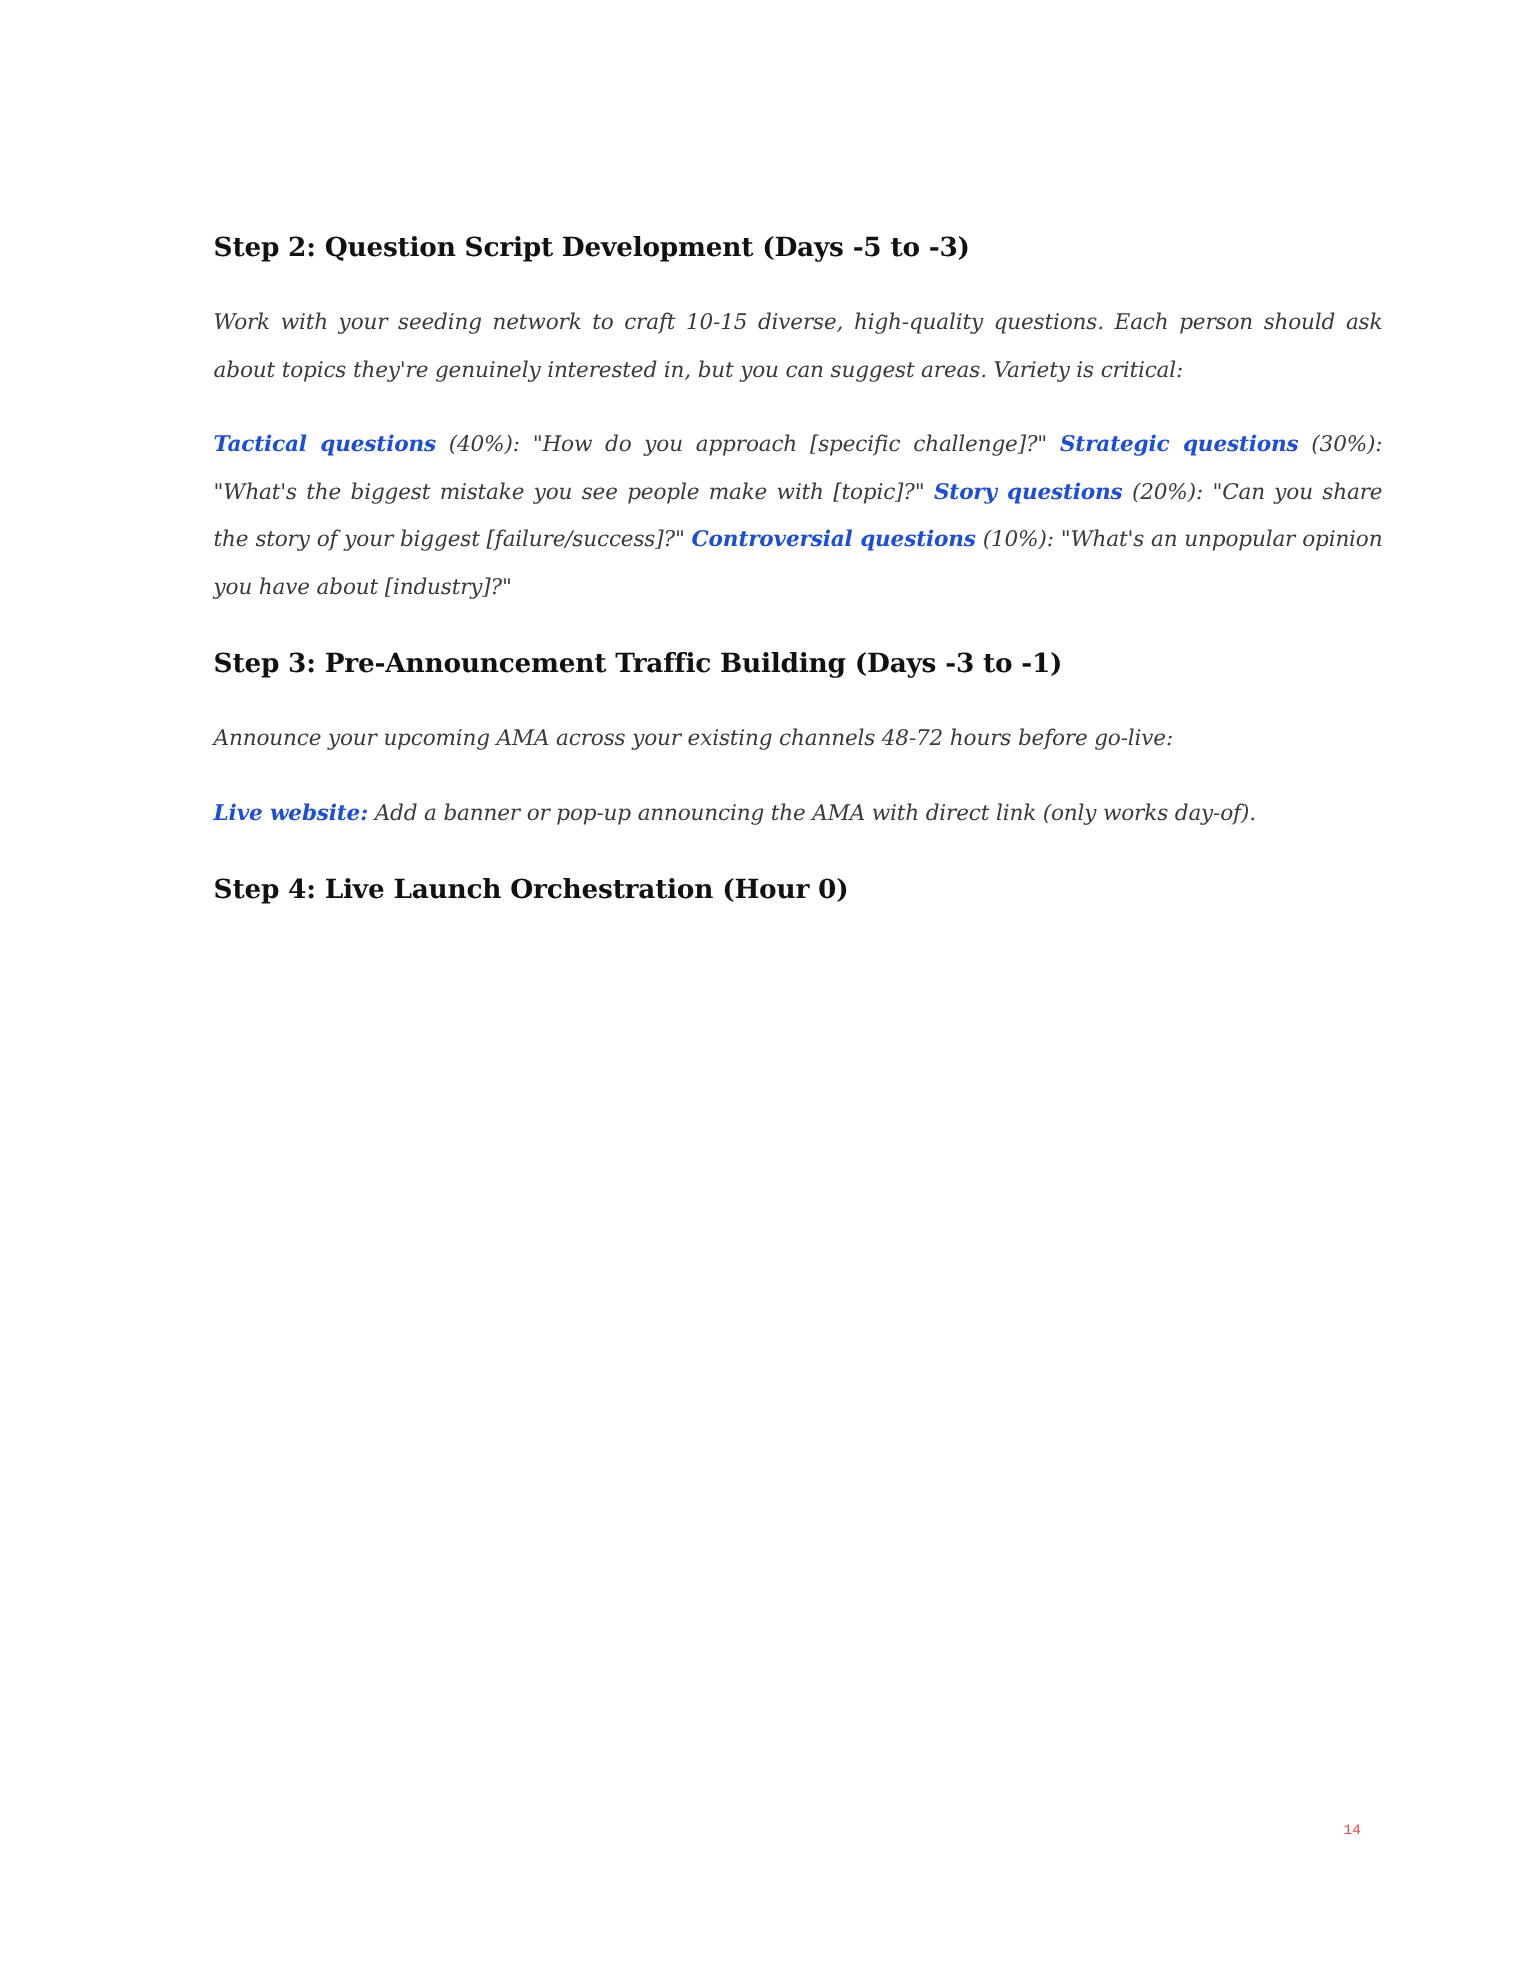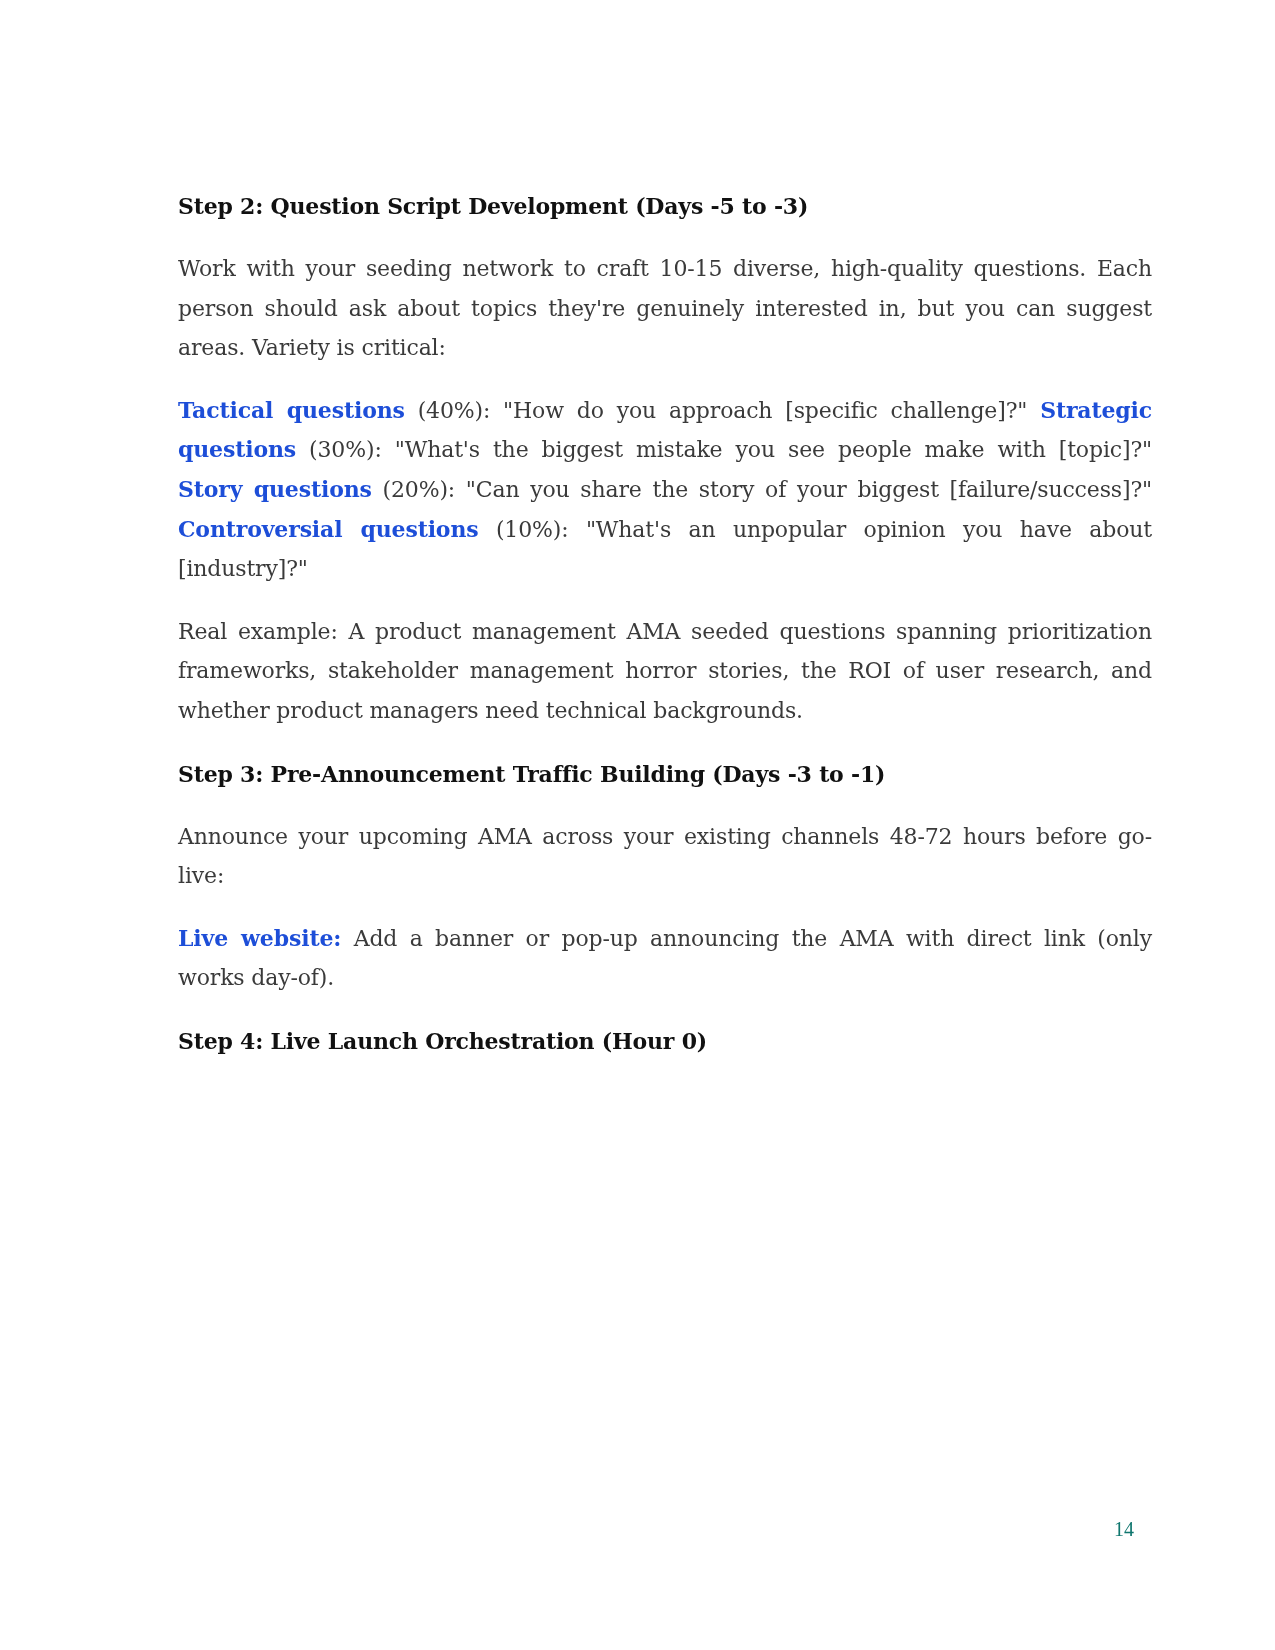--- a/index.html
+++ b/index.html
@@ -15,50 +15,50 @@
   .h {
     font-weight: bold;
     color: #111111;
     font-size: 22px;
     line-height: 40px;
     margin: 0 0 23px 0;
     letter-spacing: -0.2px;
   }
   .p {
     color: #3a3a3a;
-    font-size: 22px;
+    font-size: 18px;
     line-height: 39.6px;
     margin: 0 0 23px 0;
     text-align: justify;
     letter-spacing: -0.15px;
+    font-style: italic;
   }
   .p b { color: #1d4ed8; font-weight: bold; }
   .pagenum {
     position: absolute;
     left: 1094px;
     top: 1518px;
     width: 40px;
     text-align: right;
-    font-family: Liberation Serif, serif;
-    font-size: 20px;
-    color: #0f766e;
+    font-family: Liberation Mono, monospace;
+    font-size: 12px;
+    color: #ef4444;
   }
 </style>
 </head>
 <body>
 
 <div class="page">
 
   <h2 class="h">Step 2: Question Script Development (Days -5 to -3)</h2>
 
   <p class="p">Work with your seeding network to craft 10-15 diverse, high-quality questions. Each person should ask about topics they're genuinely interested in, but you can suggest areas. Variety is critical:</p>
 
   <p class="p"><b>Tactical questions</b><span> (40%): "How do you approach [specific challenge]?" </span><b>Strategic questions</b><span> (30%): "What's the biggest mistake you see people make with [topic]?" </span><b>Story questions</b><span> (20%): "Can you share the story of your biggest [failure/success]?" </span><b>Controversial questions</b><span> (10%): "What's an unpopular opinion you have about [industry]?"</span></p>
 
-  <p class="p">Real example: A product management AMA seeded questions spanning prioritization frameworks, stakeholder management horror stories, the ROI of user research, and whether product managers need technical backgrounds.</p>
 
   <h2 class="h">Step 3: Pre-Announcement Traffic Building (Days -3 to -1)</h2>
 
   <p class="p">Announce your upcoming AMA across your existing channels 48-72 hours before go-live:</p>
 
 
 
 
   <p class="p"><b>Live website:</b><span> Add a banner or pop-up announcing the AMA with direct link (only works day-of).</span></p>
 

